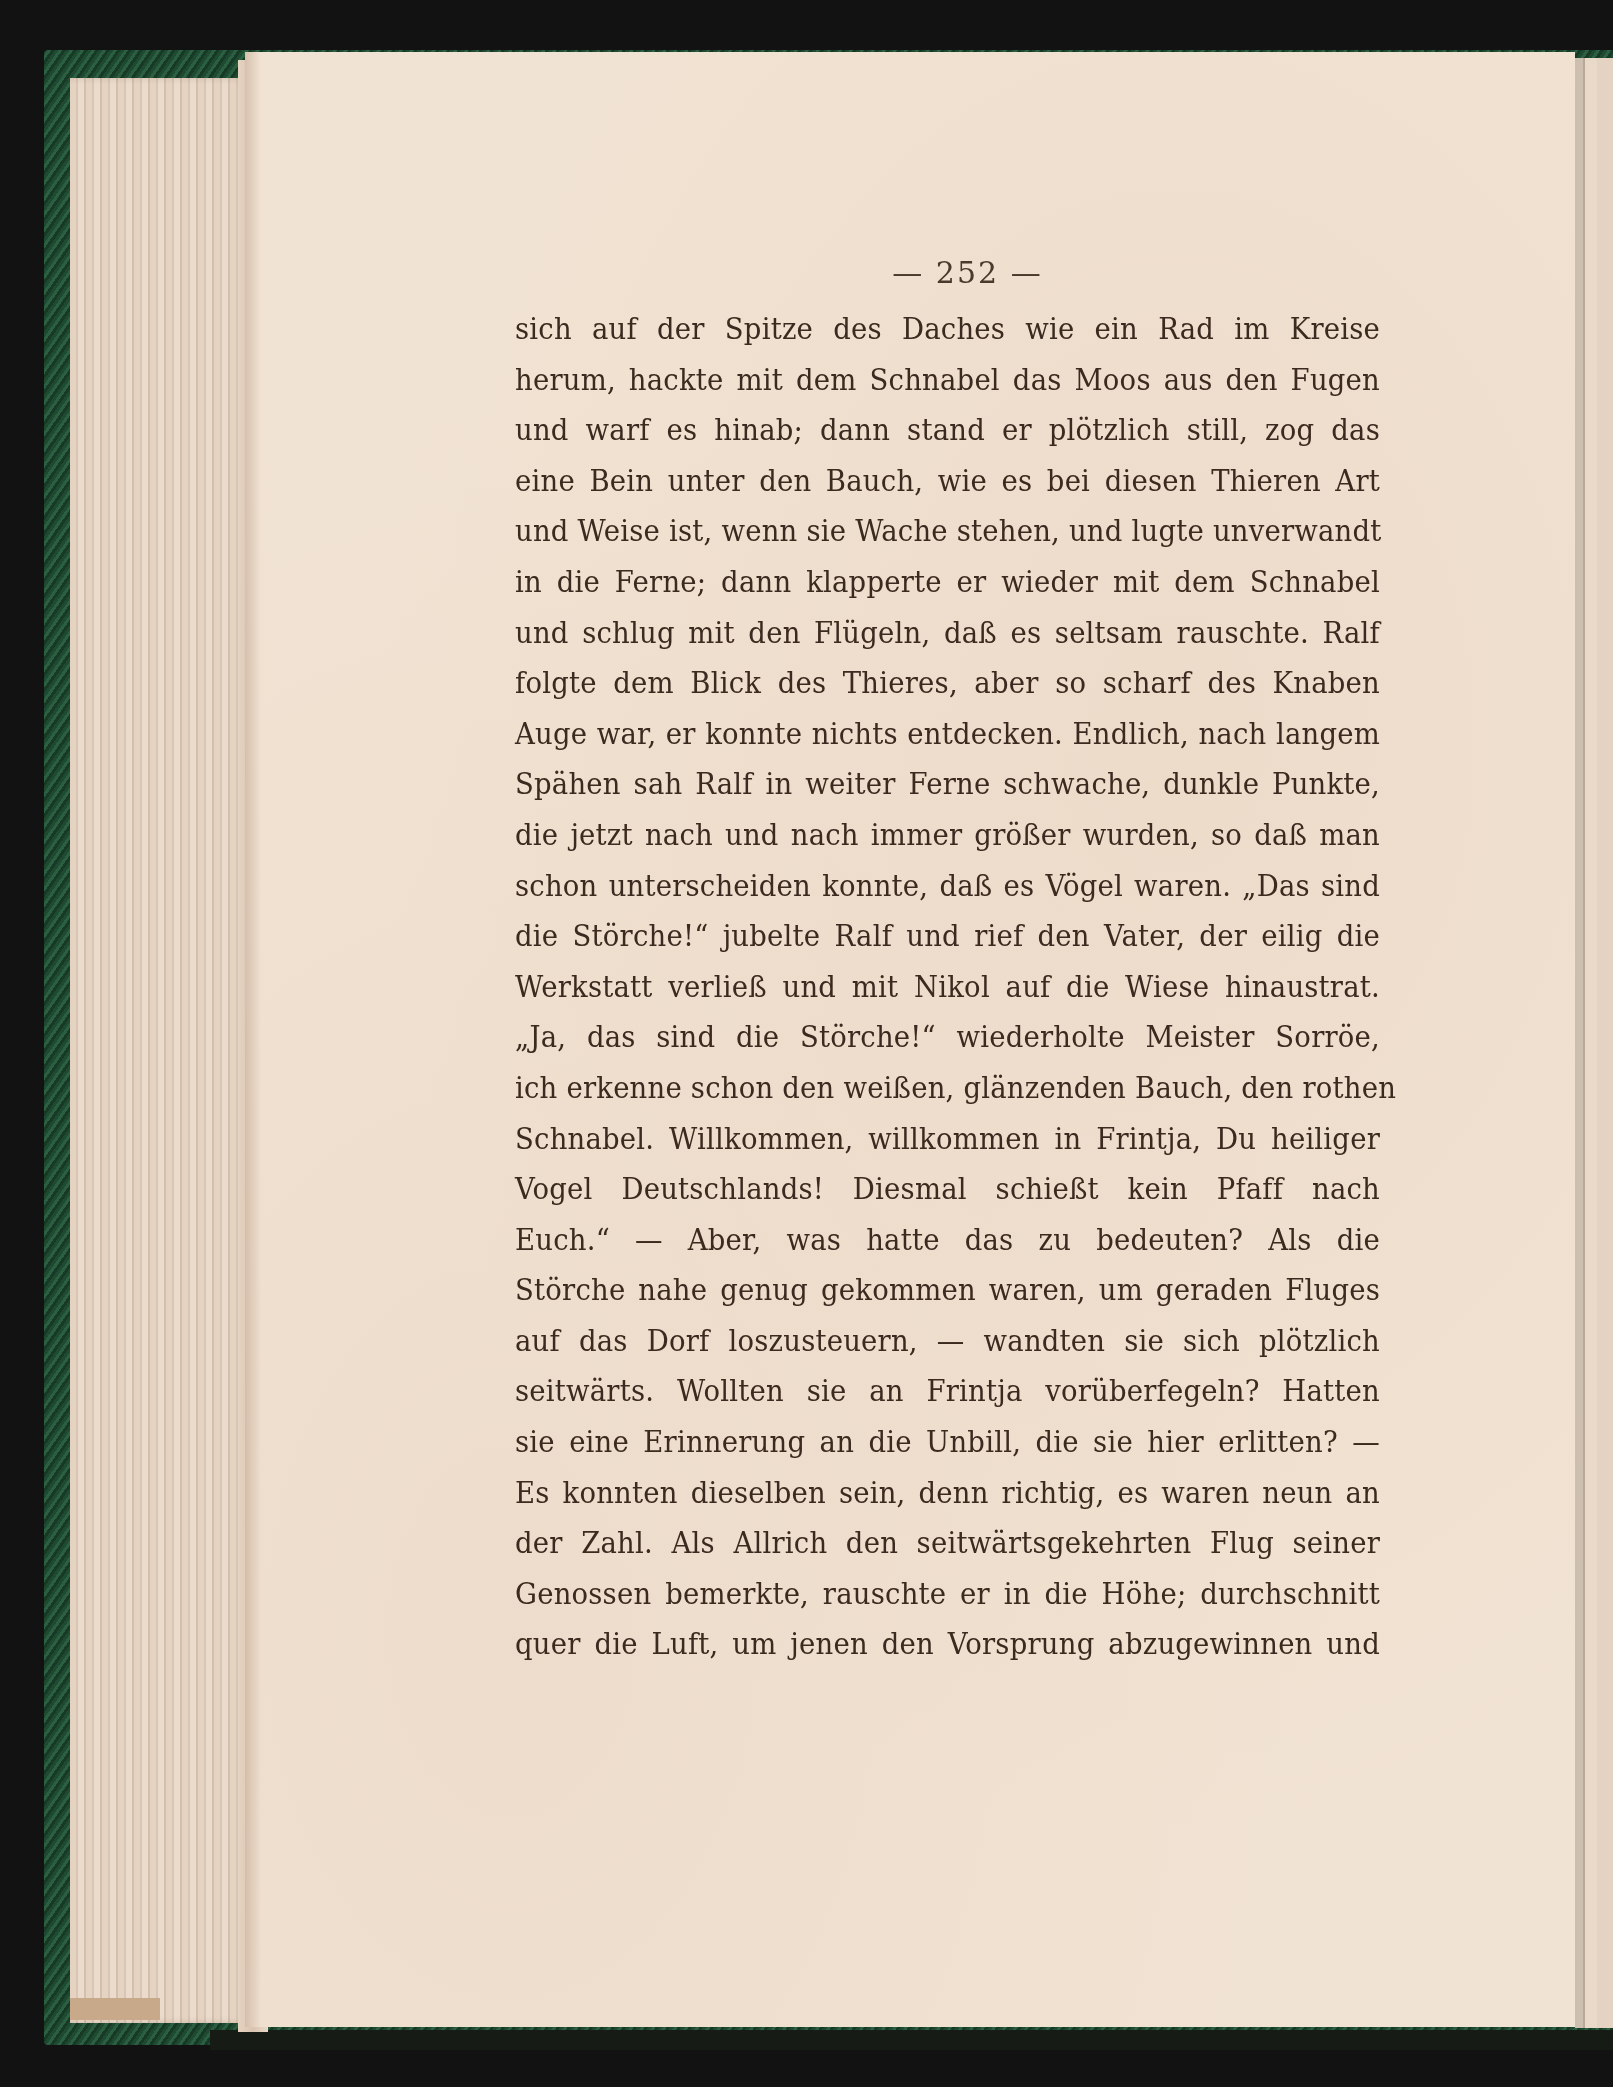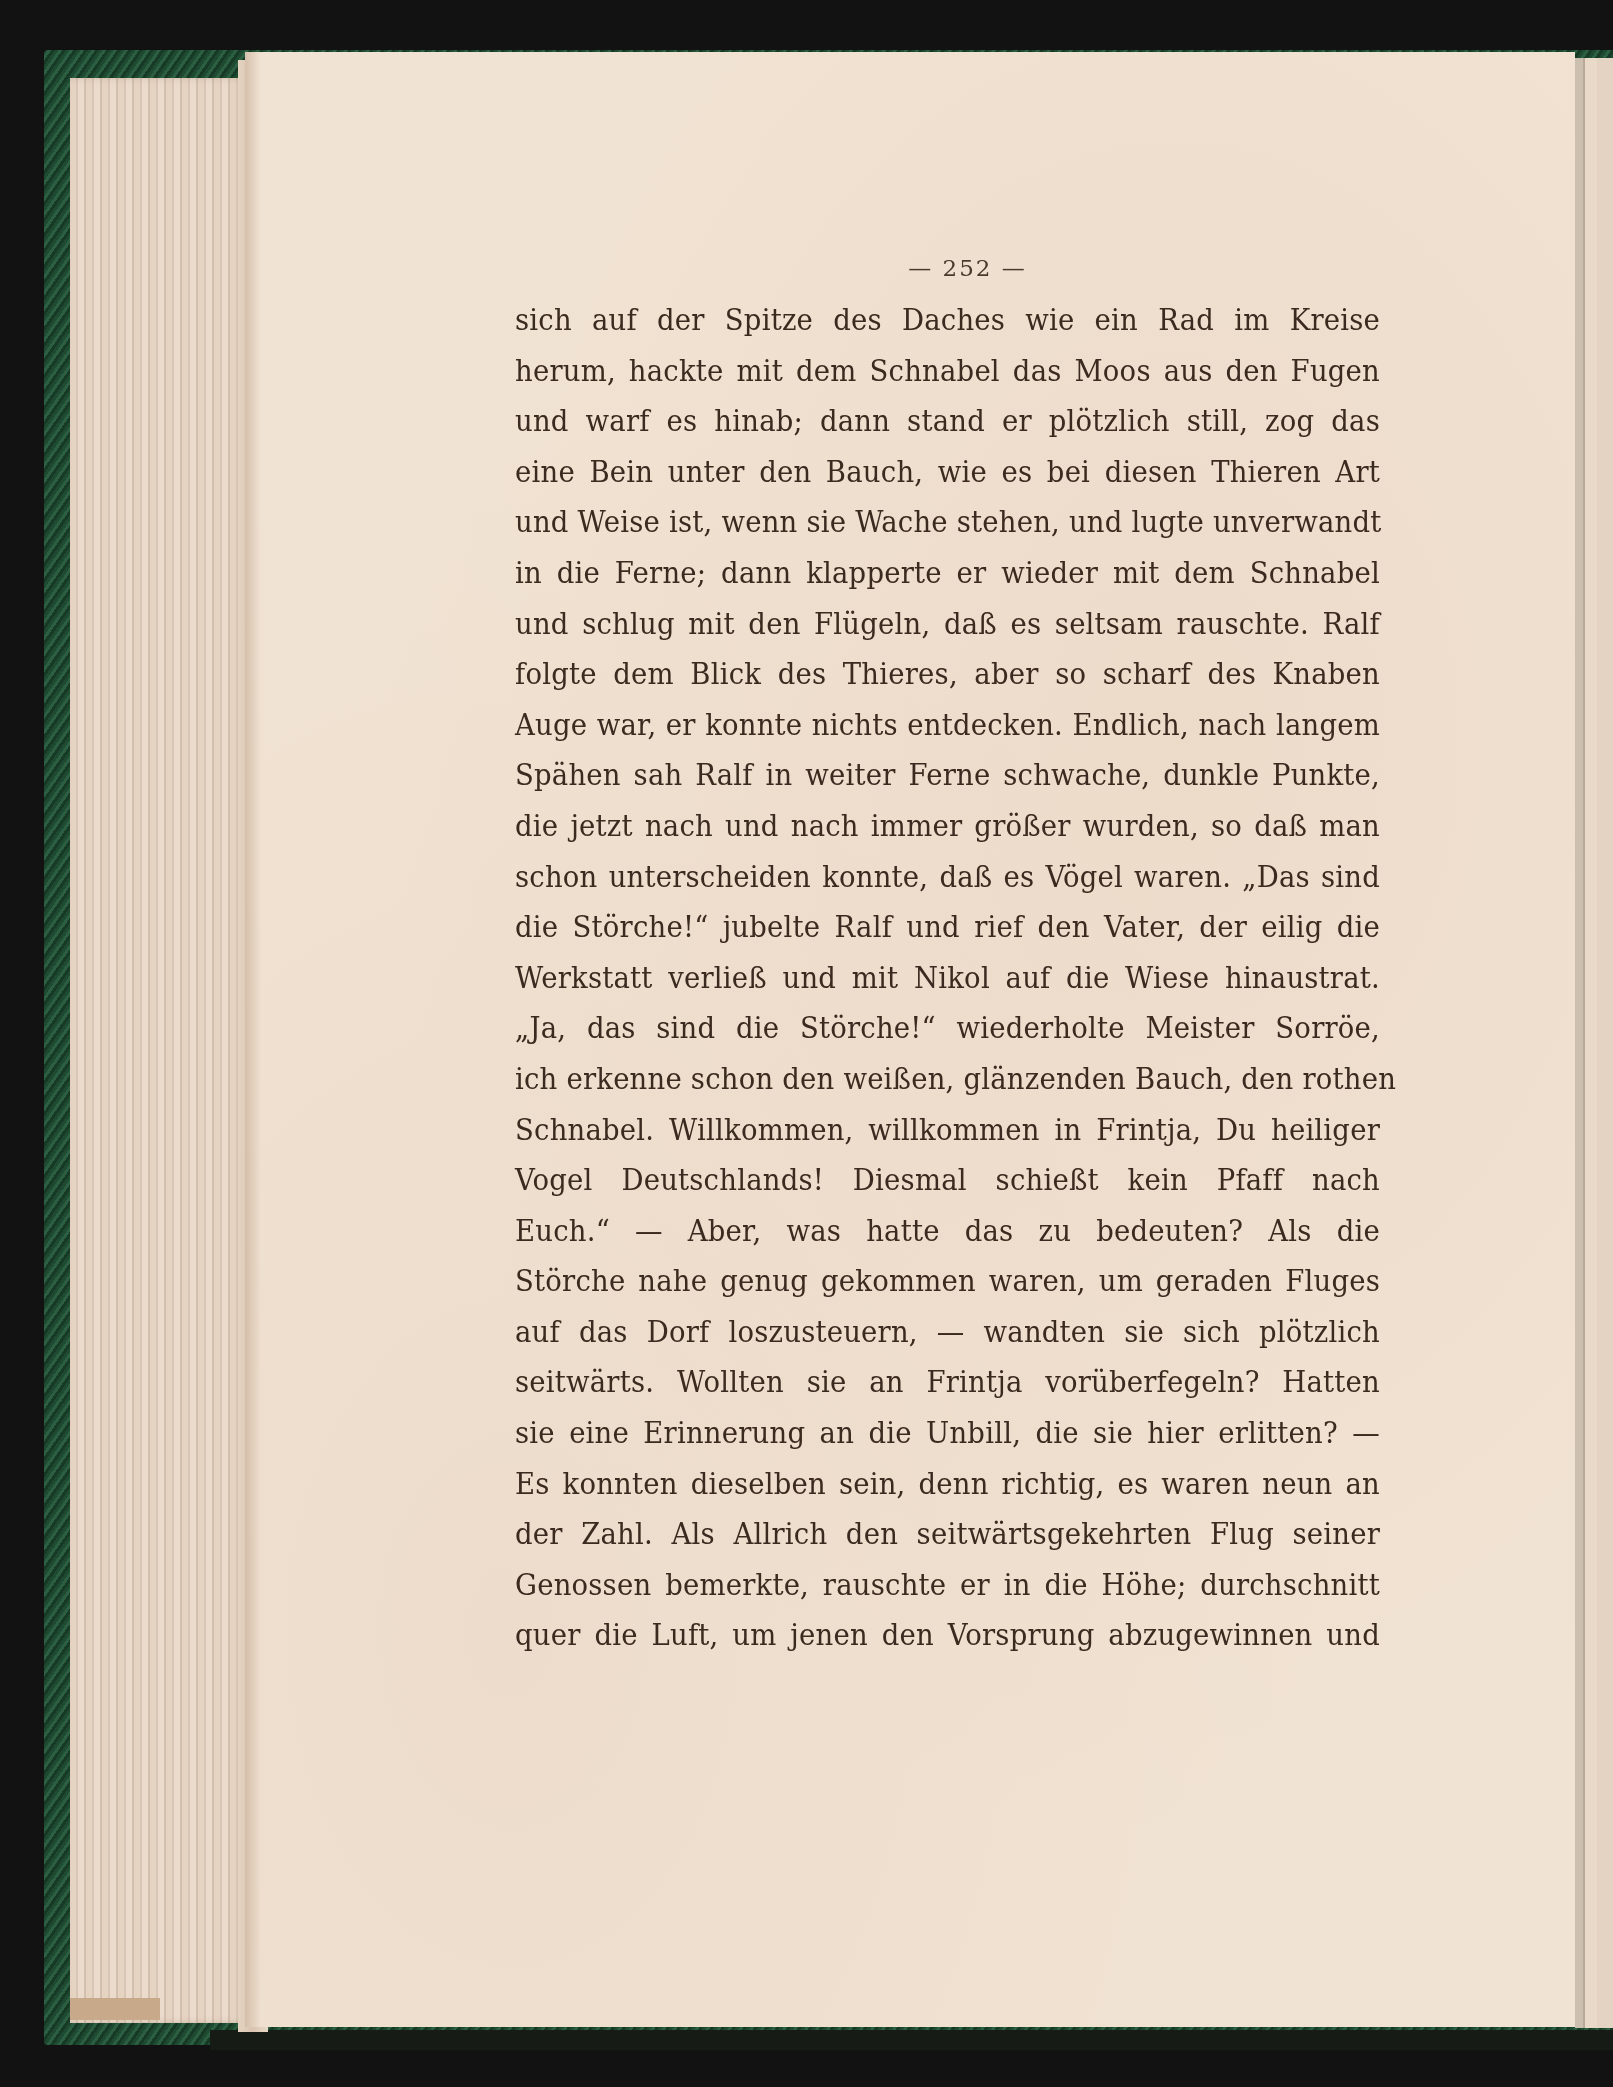--- a/index.html
+++ b/index.html
@@ -100,21 +100,21 @@
     }
     .text-area {
       position: absolute;
       left: 515px;
       top: 255px;
       width: 865px;
     }
     .page-number {
       text-align: center;
       font-family: "DejaVu Serif", serif;
-      font-size: 23px;
+      font-size: 30px;
       color: #4a3a2e;
       margin: 0 0 14px 0;
       padding-left: 40px;
       letter-spacing: 2px;
     }
     .body-line {
       font-family: "DejaVu Serif", serif;
       font-size: 27.5px;
       line-height: 50.6px;
       color: #3b2a1f;

